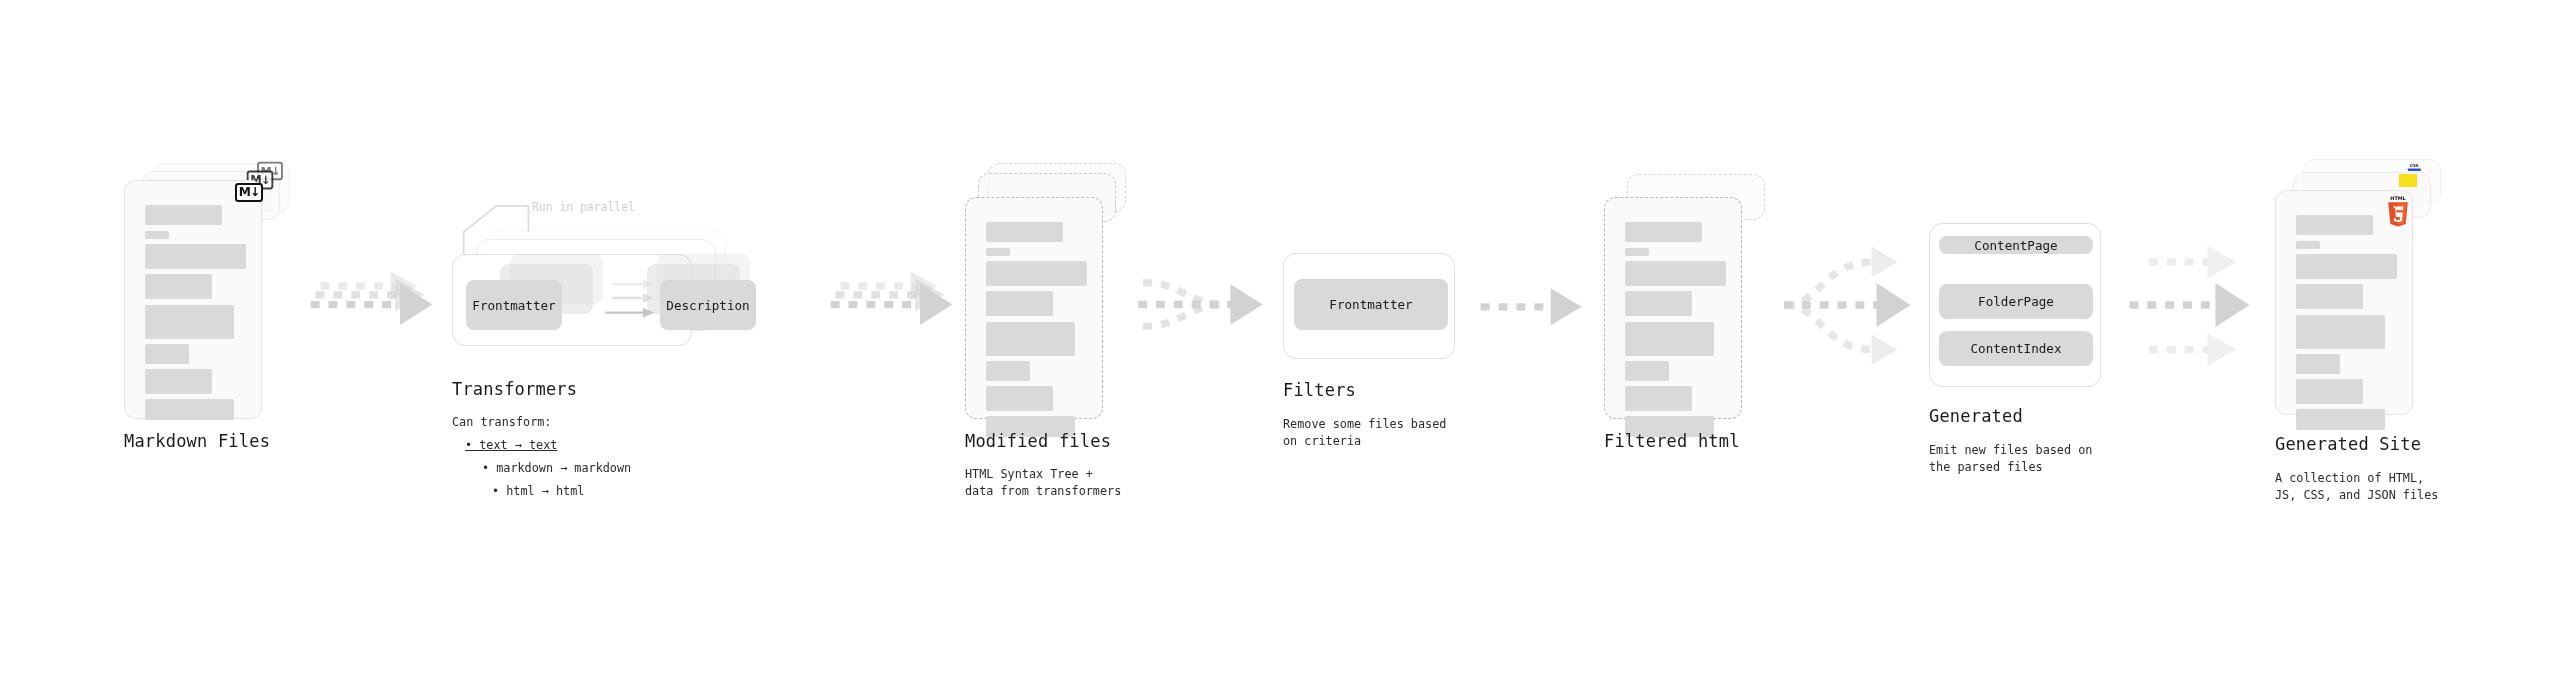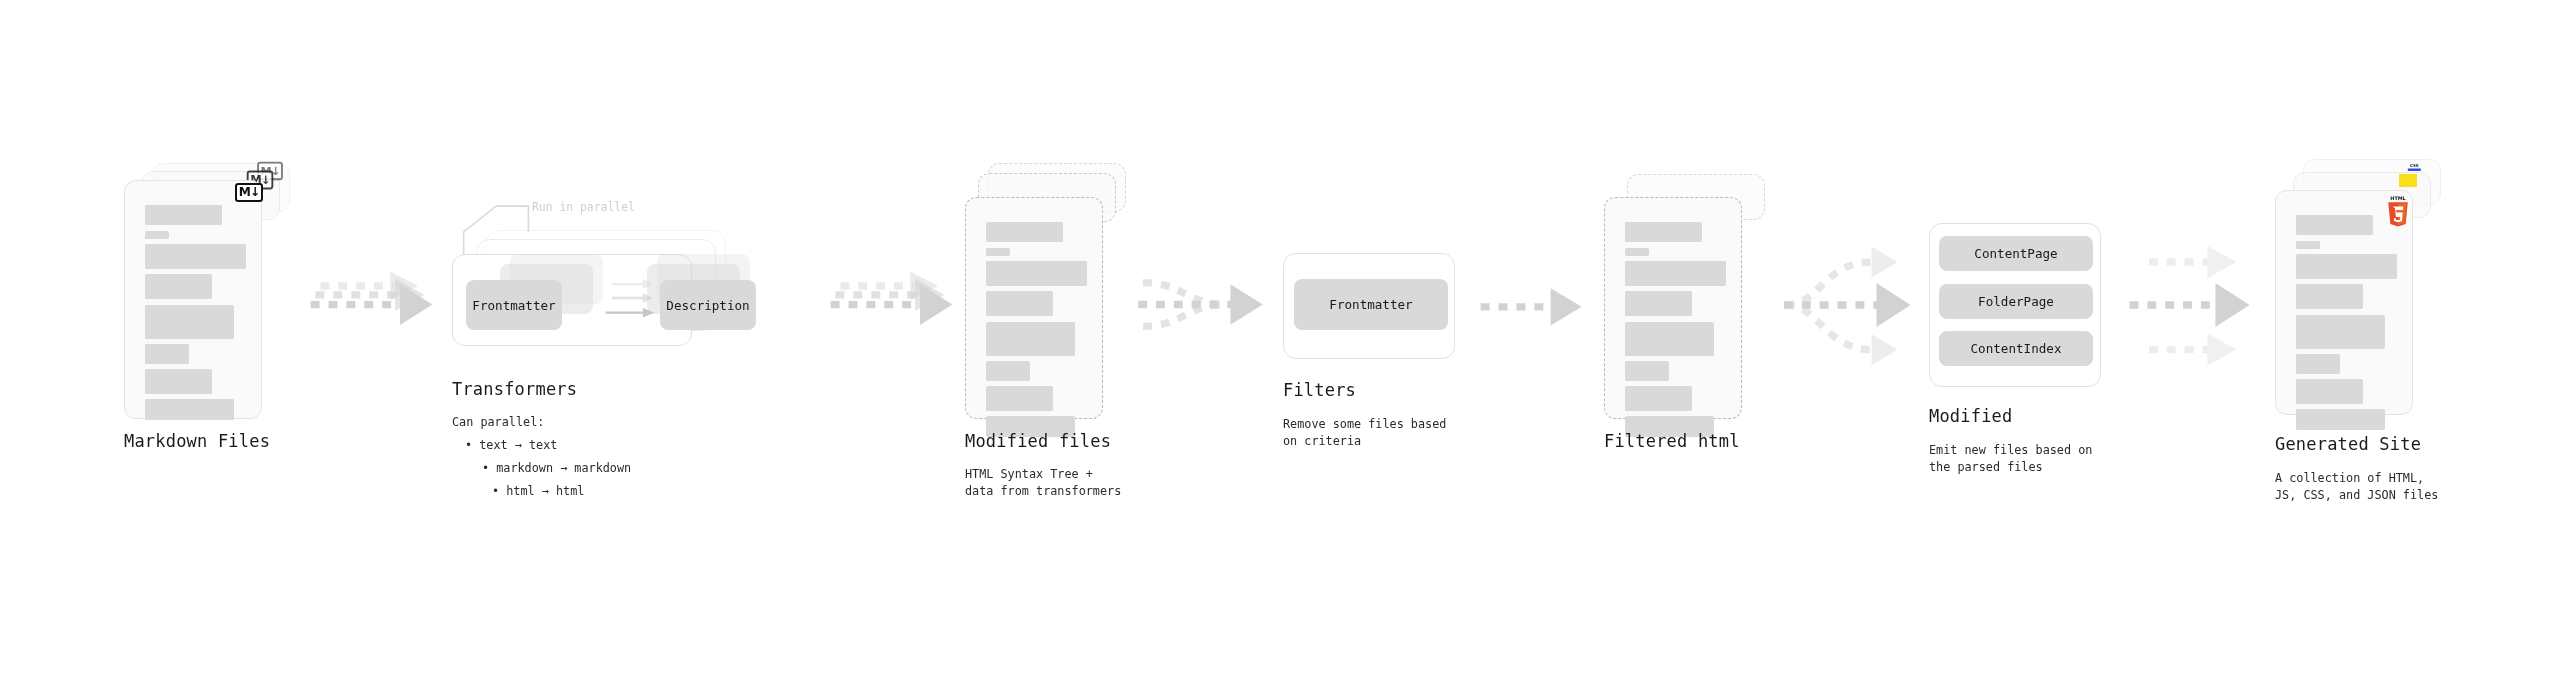--- a/index.html
+++ b/index.html
@@ -195,22 +195,22 @@
   </svg>
 
   <div class="chip" style="left:466px; top:280px; width:96px; height:50px;">
     <span>Frontmatter</span>
   </div>
   <div class="chip" style="left:660px; top:280px; width:96px; height:50px;">
     <span>Description</span>
   </div>
 
   <div class="stage-title" style="left:452px; top:379px;">Transformers</div>
-  <div class="stage-desc" style="left:452px; top:414px;">Can parallel:</div>
-  <div class="stage-desc" style="left:465px; top:437px;">• text → text</div>
+  <div class="stage-desc" style="left:452px; top:414px;">Can transform:</div>
+  <div class="stage-desc" style="left:465px; top:437px;text-decoration:underline;">• text → text</div>
   <div class="stage-desc" style="left:482px; top:460px;">• markdown → markdown</div>
   <div class="stage-desc" style="left:492px; top:483px;">• html → html</div>
 
   <svg style="left:829px; top:268px;" width="130" height="65" viewBox="0 0 160 80">
     <g stroke="#d2d2d2" stroke-width="9" stroke-dasharray="11 11" opacity=".45">
       <line x1="14" y1="22" x2="104" y2="22"></line>
     </g>
     <polygon points="100,4 134,22 100,40" fill="#d2d2d2" opacity=".45"></polygon>
     <g stroke="#d2d2d2" stroke-width="9" stroke-dasharray="11 11" opacity=".65">
       <line x1="8" y1="33" x2="110" y2="33"></line>
@@ -285,31 +285,31 @@
   <svg style="left:1784px; top:236px;" width="142" height="138" viewBox="0 0 175 170">
     <path d="M 2 85 C 45 85, 48 32, 110 32" class="nofill" stroke="#e6e6e6" stroke-width="9" stroke-dasharray="11 11"></path>
     <polygon points="108,13 140,32 108,51" fill="#ededed"></polygon>
     <path d="M 2 85 C 45 85, 48 140, 110 140" class="nofill" stroke="#e6e6e6" stroke-width="9" stroke-dasharray="11 11"></path>
     <polygon points="108,121 140,140 108,159" fill="#ededed"></polygon>
     <line x1="0" y1="85" x2="118" y2="85" stroke="#d2d2d2" stroke-width="9" stroke-dasharray="11 11"></line>
     <polygon points="114,58 156,85 114,112" fill="#d2d2d2"></polygon>
   </svg>
 
   <div class="proc-box" style="left:1929px; top:223px; width:172px; height:164px;"></div>
-  <div class="chip" style="left:1939px; top:236px; width:154px; height:35px;">
+  <div class="chip" style="left:1939px; top:236px; width:154px; height:18px;">
     <span>ContentPage</span>
   </div>
   <div class="chip" style="left:1939px; top:284px; width:154px; height:35px;">
     <span>FolderPage</span>
   </div>
   <div class="chip" style="left:1939px; top:331px; width:154px; height:35px;">
     <span>ContentIndex</span>
   </div>
 
-  <div class="stage-title" style="left:1929px; top:406px;">Modified</div>
+  <div class="stage-title" style="left:1929px; top:406px;">Generated</div>
   <div class="stage-desc" style="left:1929px; top:442px;">Emit new files based on
 the parsed files</div>
 
   <svg style="left:2123px; top:236px;" width="146" height="138" viewBox="0 0 180 170">
     <g opacity=".45">
       <line x1="32" y1="32" x2="108" y2="32" stroke="#d9d9d9" stroke-width="9" stroke-dasharray="11 11"></line>
       <polygon points="104,12 140,32 104,52" fill="#e0e0e0"></polygon>
     </g>
     <g opacity="1">
       <line x1="8" y1="85" x2="118" y2="85" stroke="#d2d2d2" stroke-width="9" stroke-dasharray="11 11"></line>

